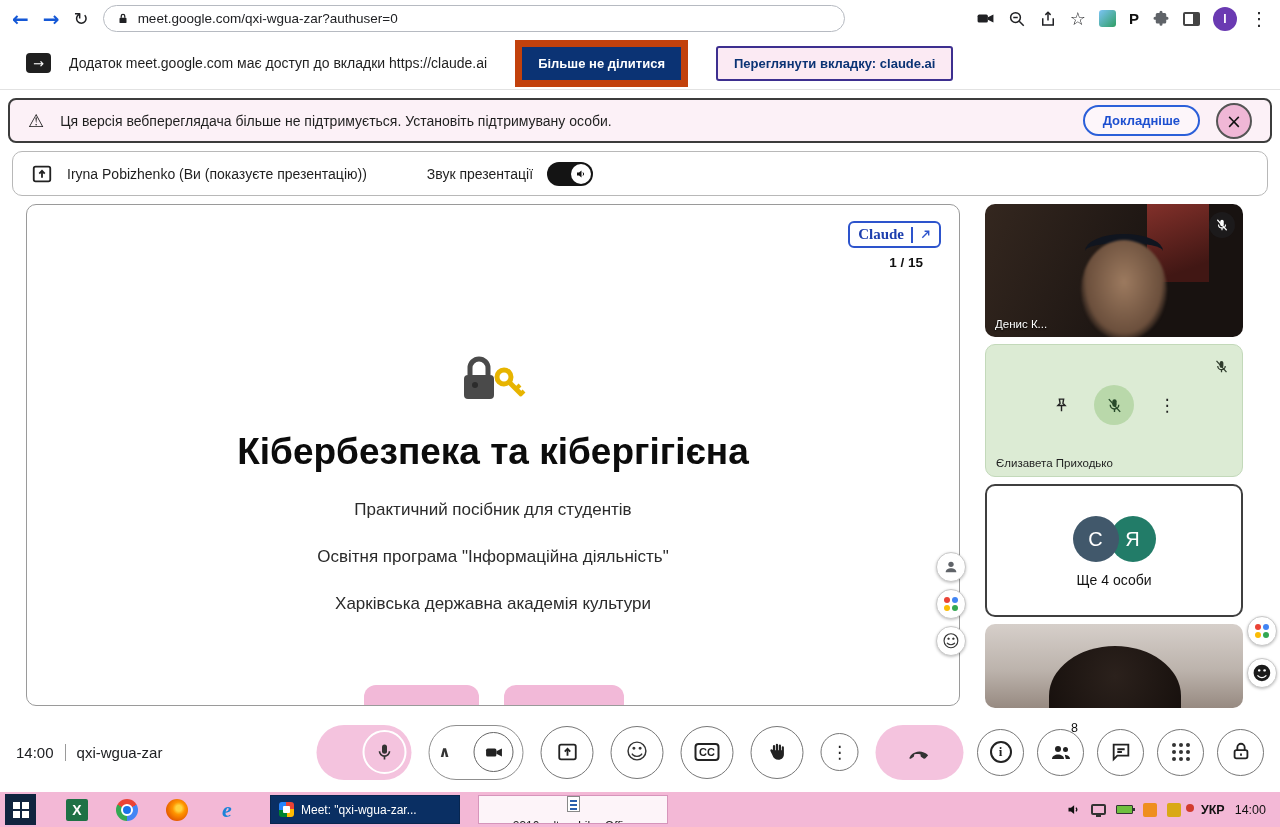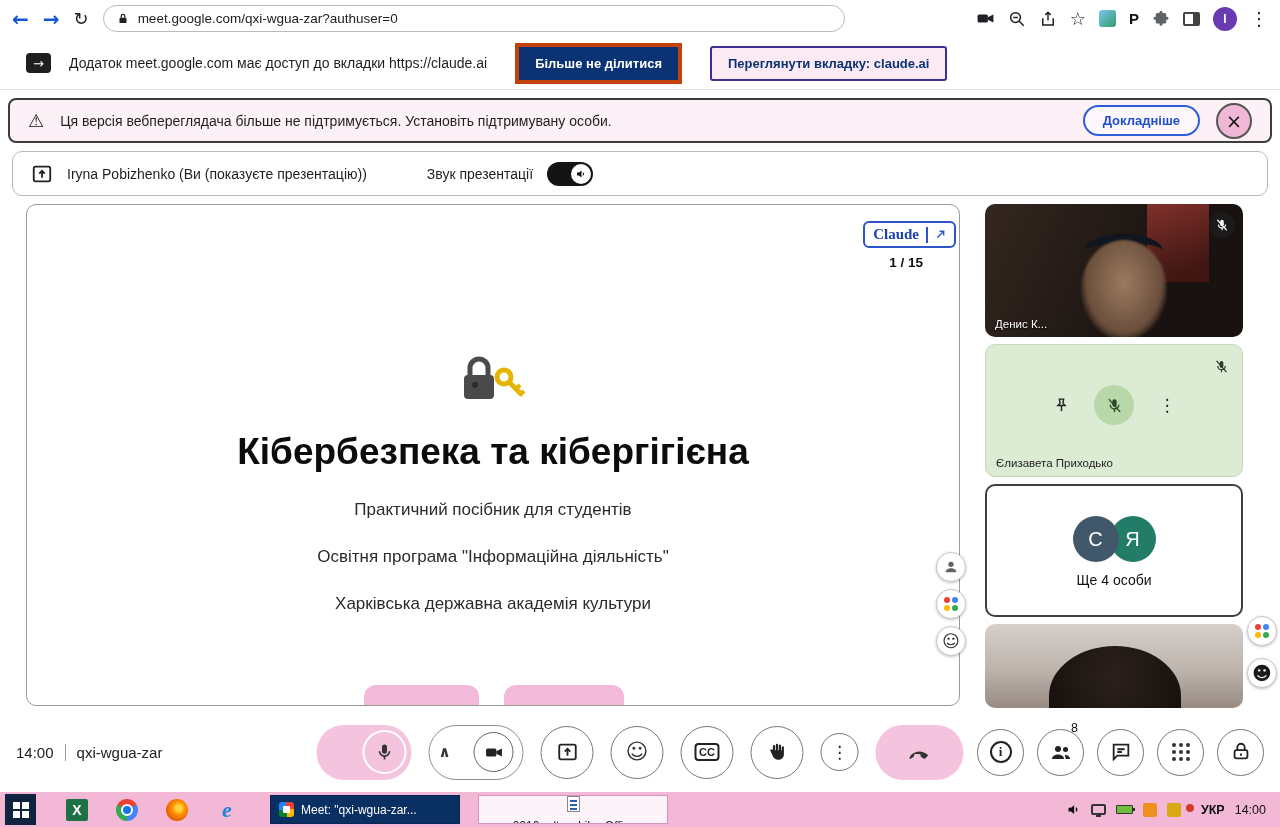--- a/index.html
+++ b/index.html
@@ -19,21 +19,21 @@
   .ext-p{font-size:15px;font-weight:bold;color:#111;}
   .panel-ic{width:17px;height:14px;border:2px solid #444;border-radius:2px;position:relative;}
   .panel-ic::after{content:"";position:absolute;top:0;right:0;width:5px;height:100%;background:#444;}
   .avatar{width:24px;height:24px;border-radius:50%;background:#6a3ab2;color:#fff;font-size:12px;font-weight:bold;display:flex;align-items:center;justify-content:center;}
   .menu-dots{font-size:18px;color:#202124;}
 
   
   .share-banner{height:53px;display:flex;align-items:center;padding:0 26px;border-bottom:1px solid #e2e2e2;background:#fff;}
   .tabshare-ic{width:25px;height:20px;background:#1f1f1f;border-radius:4px;color:#fff;display:flex;align-items:center;justify-content:center;font-size:13px;margin-right:18px;}
   .share-msg{font-size:14px;color:#1f1f1f;}
-  .btn-navy{background:#0b3374;color:#fff;font-size:13px;font-weight:bold;padding:9px 16px;border:4px solid #c2410c;margin-left:28px;cursor:default;}
+  .btn-navy{background:#0b3374;color:#fff;font-size:13px;font-weight:bold;padding:9px 16px;border:7px solid #c2410c;margin-left:28px;cursor:default;}
   .btn-outline-navy{background:#fbeaf3;color:#0b3374;font-size:13px;font-weight:bold;padding:8px 16px;border:2px solid #3d2f8f;border-radius:3px;margin-left:28px;cursor:default;}
 
   
   .warning-banner{margin:8px;height:45px;border:2px solid #3c3c3c;border-radius:8px;background:#fcf1f7;display:flex;align-items:center;gap:16px;padding:0 18px;}
   .warn-tri{font-size:18px;color:#111;}
   .warn-msg{font-size:14px;color:#1f1f1f;}
   .btn-details{margin-left:auto;border:2px solid #2b5fd9;color:#1d4fd0;background:#fdf6fa;font-weight:bold;font-size:13px;padding:6px 18px;border-radius:16px;cursor:default;}
   .close-circle{width:36px;height:36px;border-radius:50%;background:#f0b7d6;border:2px solid #555;display:flex;align-items:center;justify-content:center;font-size:19px;color:#111;}
 
   
@@ -41,21 +41,21 @@
   .presenter{font-size:14px;color:#1f1f1f;}
   .audio-label{font-size:14px;color:#1f1f1f;margin-left:46px;}
   .toggle{width:46px;height:24px;background:#141414;border-radius:12px;position:relative;}
   .toggle-knob{position:absolute;right:2px;top:2px;width:20px;height:20px;border-radius:50%;background:#fff;display:flex;align-items:center;justify-content:center;}
   .stop-btn{margin-left:auto;background:#f4c3de;border-radius:22px;padding:3px 16px;min-width:172px;text-align:center;cursor:default;}
   .stop-btn span{display:inline-block;background:#fff;font-size:13.5px;font-weight:bold;color:#111;line-height:1.2;width:116px;}
 
   
   .main{position:relative;height:508px;display:flex;align-items:flex-start;padding-left:26px;}
   .slide{position:relative;width:934px;height:502px;background:#fff;border:1px solid #9a9a9a;border-radius:10px;overflow:hidden;}
-  .claude-chip{position:absolute;top:16px;right:3px;display:flex;align-items:center;gap:7px;border:2px solid #2d54cc;border-radius:6px;padding:3px 8px;background:#fff;}
+  .claude-chip{position:absolute;top:16px;right:18px;display:flex;align-items:center;gap:7px;border:2px solid #2d54cc;border-radius:6px;padding:3px 8px;background:#fff;}
   .claude-chip .cname{font-family:"Liberation Serif",serif;font-weight:bold;font-size:15px;color:#1d3fae;}
   .chip-div{width:2px;height:16px;background:#2d54cc;}
   .page-indicator{position:absolute;top:50px;right:36px;font-size:13.5px;font-weight:bold;color:#111;}
   .slide-body{text-align:center;padding-top:150px;}
   .slide-title{font-size:37px;font-weight:bold;color:#0c0c0c;margin-top:24px;}
   .slide-sub{font-size:17px;color:#2b2b2b;margin-top:27px;}
   .snav{position:absolute;bottom:-18px;height:38px;border-radius:12px;background:#f2b9d8;}
   .snav.left{left:337px;width:115px;}
   .snav.right{left:477px;width:120px;}
 

